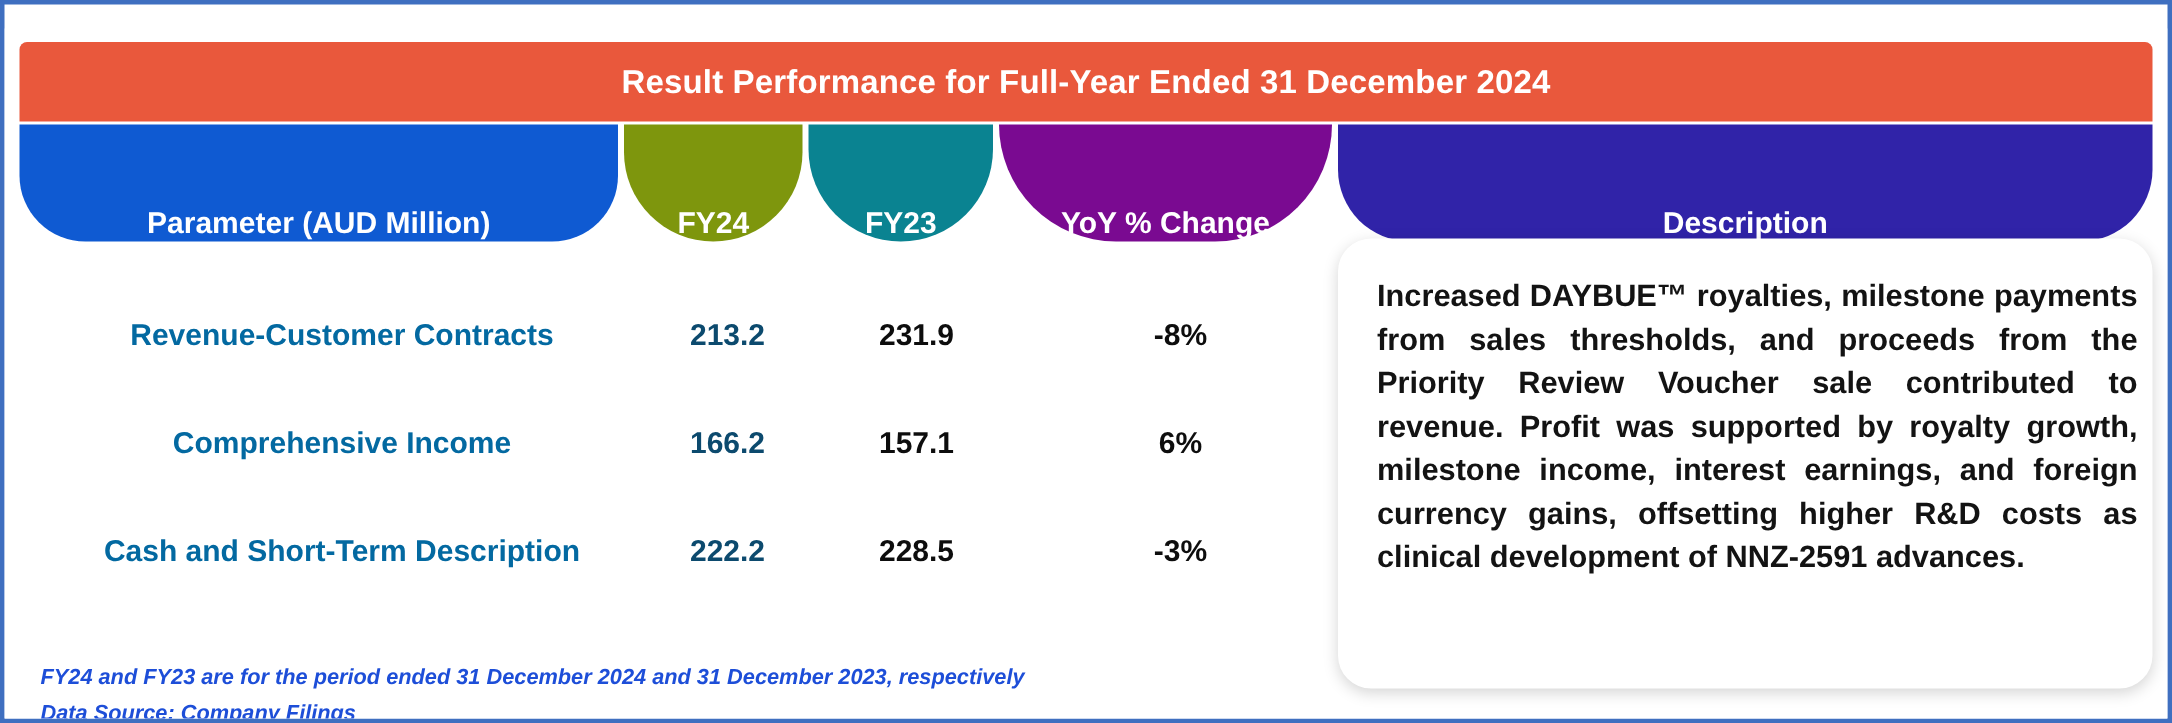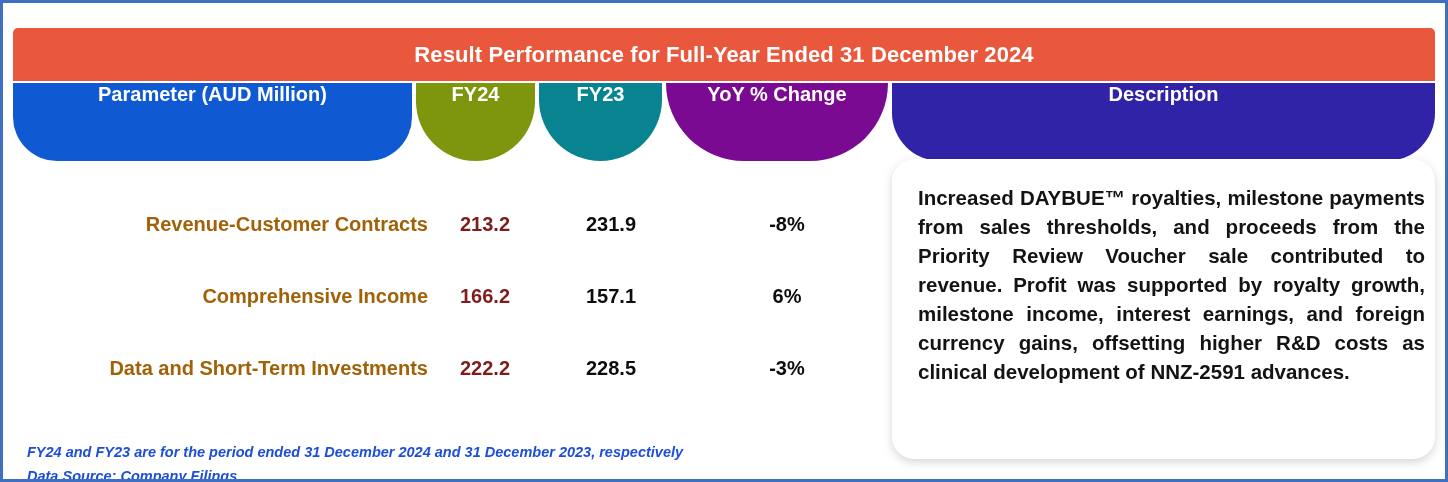--- a/index.html
+++ b/index.html
@@ -47,21 +47,21 @@
     letter-spacing: 0.1px;
     white-space: nowrap;
   }
 
   
   .hdr {
     position: absolute;
     top: 64px;
     height: 78px;
     display: flex;
-    align-items: flex-start;
+    align-items: flex-end;
     justify-content: center;
     color: #ffffff;
     font-size: 20px;
     font-weight: bold;
     box-sizing: border-box;
     white-space: nowrap;
   }
   #hdr-parameter {
     left: 10px;
     width: 399px;
@@ -110,33 +110,33 @@
     align-items: center;
   }
   #row-0 { top: 32px; }
   #row-1 { top: 104px; }
   #row-2 { top: 176px; }
 
   .cell-param {
     position: absolute;
     left: 15px;
     width: 400px;
-    text-align: right;
-    font-size: 20px;
-    font-weight: bold;
-    color: #a16207;
+    text-align: center;
+    font-size: 20px;
+    font-weight: bold;
+    color: #0369a1;
   }
   .cell-fy24 {
     position: absolute;
     left: 410px;
     width: 124px;
     text-align: center;
     font-size: 20px;
     font-weight: bold;
-    color: #7f1d1d;
+    color: #0c4a6e;
   }
   .cell-fy23 {
     position: absolute;
     left: 537px;
     width: 122px;
     text-align: center;
     font-size: 20px;
     font-weight: bold;
     color: #0d0d0d;
   }
@@ -225,21 +225,21 @@
       </div>
 
       <div class="data-row" id="row-1">
         <span class="cell-param">Comprehensive Income</span>
         <span class="cell-fy24">166.2</span>
         <span class="cell-fy23">157.1</span>
         <span class="cell-yoy">6%</span>
       </div>
 
       <div class="data-row" id="row-2">
-        <span class="cell-param">Data and Short-Term Investments</span>
+        <span class="cell-param">Cash and Short-Term Description</span>
         <span class="cell-fy24">222.2</span>
         <span class="cell-fy23">228.5</span>
         <span class="cell-yoy">-3%</span>
       </div>
 
     </div>
 
     <div id="footnotes">
       <div class="footnote">FY24 and FY23 are for the period ended 31 December 2024 and 31 December 2023, respectively</div>
       <div class="footnote">Data Source: Company Filings</div>

